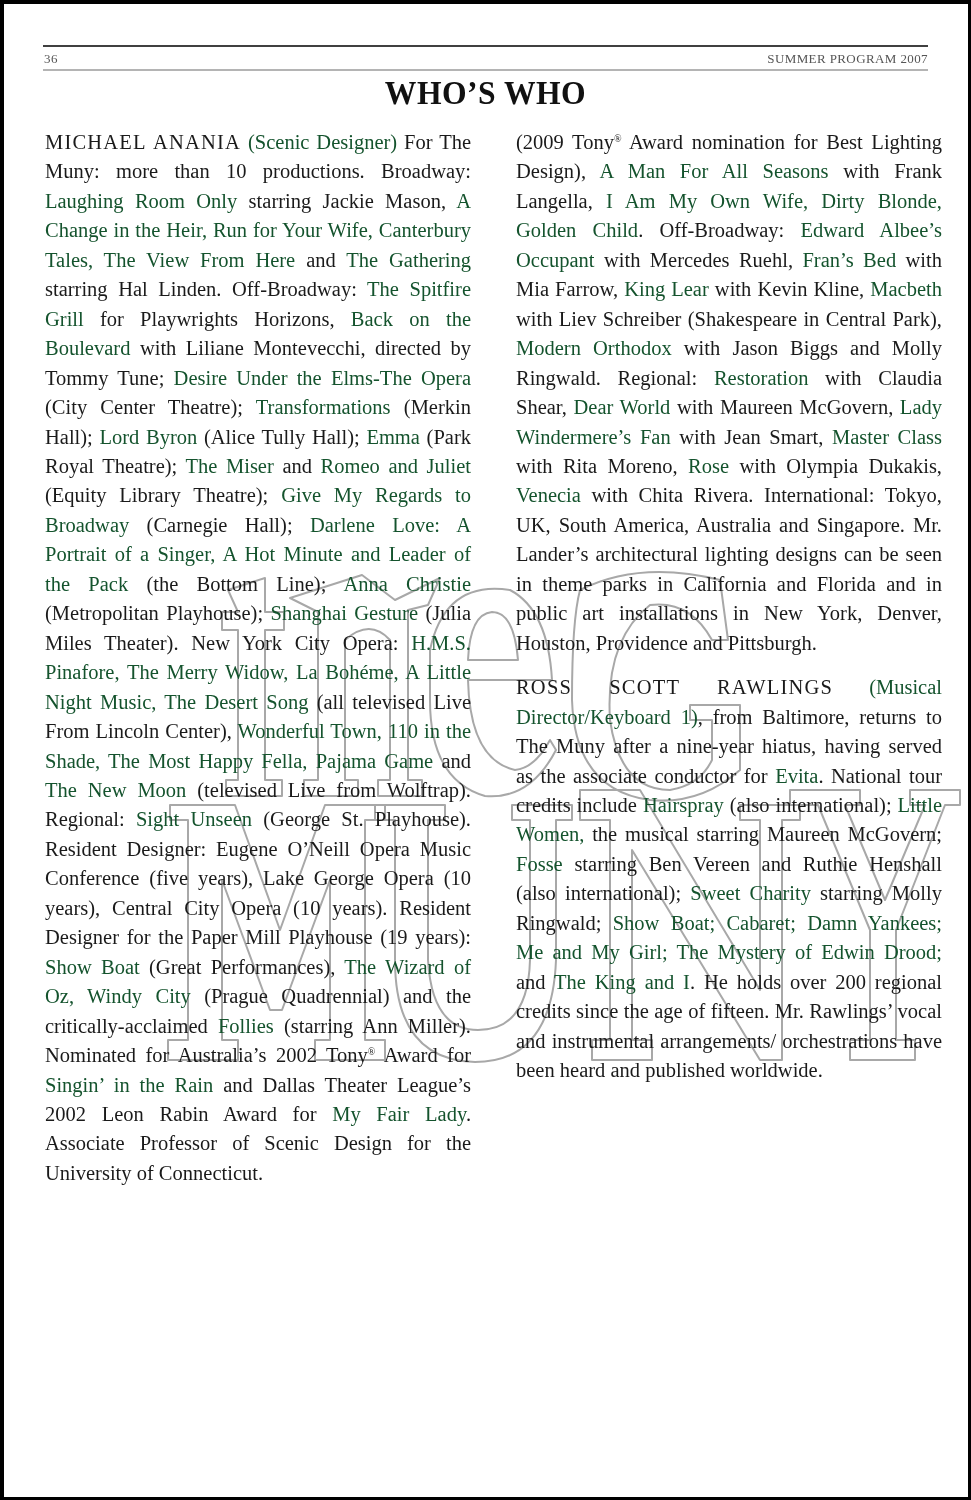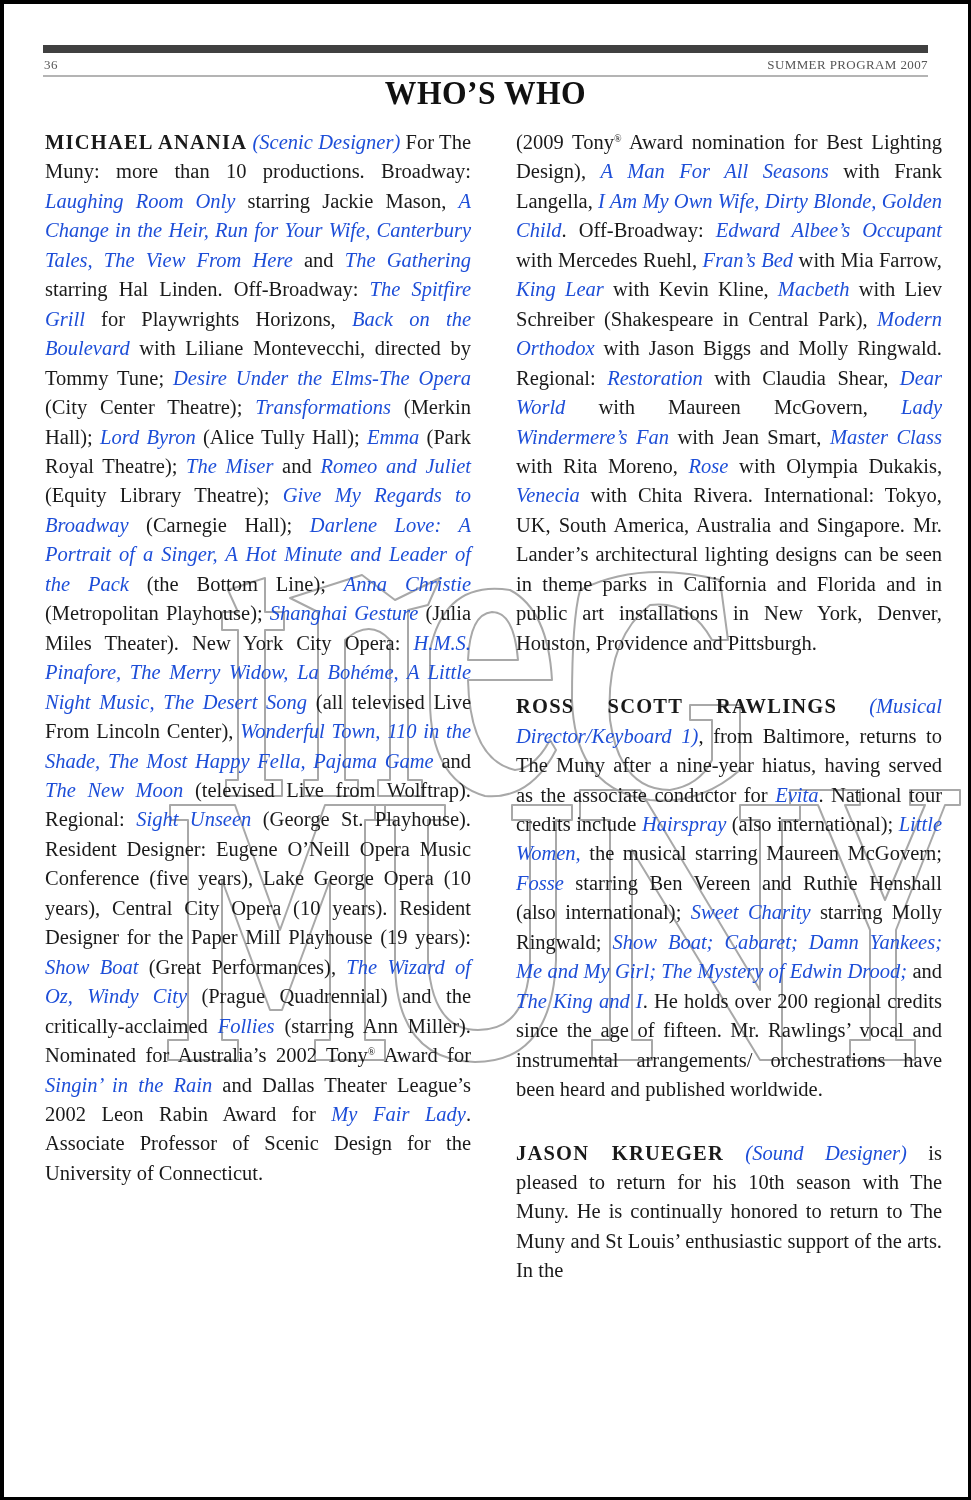--- a/index.html
+++ b/index.html
@@ -4,21 +4,21 @@
 <style>
   html, body { margin: 0; padding: 0; background: #ffffff; }
   body { width: 971px; height: 1500px; position: relative; overflow: hidden; }
   .frame {
     position: absolute; left: 0; top: 0; width: 971px; height: 1500px;
     box-sizing: border-box; border-style: solid; border-color: #000;
     border-width: 4px 3px 3px 4px; background: #fff;
   }
   .running-head {
     position: absolute; left: 43px; top: 45px; width: 885px; height: 22px;
-    border-top: 8px solid #404040; border-bottom: 2px solid #b4b4b4;
+    border-top: 2px solid #404040; border-bottom: 2px solid #b4b4b4;
     font-family: "Liberation Serif", "DejaVu Serif", serif;
     font-size: 13px; color: #555; letter-spacing: 0.4px;
   }
   .running-head .page-num { position: absolute; left: 1px; top: 4px; }
   .running-head .pub-title { position: absolute; right: 0; top: 4px; }
   .section-title {
     position: absolute; left: 0; width: 971px; top: 74px; text-align: center;
     font-family: "Liberation Serif", "DejaVu Serif", serif; font-weight: bold;
     font-size: 34px; letter-spacing: 0.5px; color: #111;
     transform: scaleX(0.93);
@@ -26,24 +26,24 @@
   .watermark { position: absolute; left: 0; top: 0; width: 971px; height: 1500px; pointer-events: none; }
   .col {
     position: absolute; top: 128px; width: 426px;
     font-family: "Liberation Serif", "DejaVu Serif", serif;
     font-size: 20.5px; line-height: 29.45px; color: #1a1a1a;
     text-align: justify; hyphens: none;
   }
   .col.left { left: 45px; }
   .col.right { left: 516px; }
   .col p { margin: 0; }
-  .col p + p { margin-top: 34px; }
+  .col p + p { margin-top: 15px; }
   .col p.cont { text-indent: 0; }
-  .name { font-weight: bold; letter-spacing: 1.2px; }
-  .i { font-style: italic; color: #1d4ed8; }
+  .name { font-weight: normal; letter-spacing: 1.2px; }
+  .i { color: #14532d; }
   sup { font-size: 10px; line-height: 0; vertical-align: 7px; }
 </style>
 </head>
 <body>
 
 <div class="frame"></div>
 
 <svg class="watermark" viewBox="0 0 971 1500" xmlns="http://www.w3.org/2000/svg">
   <g fill="none" stroke="#a8a8a8" stroke-width="2" stroke-linejoin="round">
 
@@ -74,17 +74,13 @@
 </div>
 
 <div class="col right">
   <p class="cont">
     <span class="segs"><span>(2009 Tony</span><sup>®</sup><span> Award nomination for Best Lighting Design), </span><span class="i">A Man For All Seasons</span><span> with Frank Langella, </span><span class="i">I Am My Own Wife, Dirty Blonde, Golden Child</span><span>. Off-Broadway: </span><span class="i">Edward Albee’s Occupant</span><span> with Mercedes Ruehl, </span><span class="i">Fran’s Bed</span><span> with Mia Farrow, </span><span class="i">King Lear</span><span> with Kevin Kline, </span><span class="i">Macbeth</span><span> with Liev Schreiber (Shakespeare in Central Park), </span><span class="i">Modern Orthodox</span><span> with Jason Biggs and Molly Ringwald. Regional: </span><span class="i">Restoration</span><span> with Claudia Shear, </span><span class="i">Dear World</span><span> with Maureen McGovern, </span><span class="i">Lady Windermere’s Fan</span><span> with Jean Smart, </span><span class="i">Master Class</span><span> with Rita Moreno, </span><span class="i">Rose</span><span> with Olympia Dukakis, </span><span class="i">Venecia</span><span> with Chita Rivera. International: Tokyo, UK, South America, Australia and Singapore. Mr. Lander’s architectural lighting designs can be seen in theme parks in California and Florida and in public art installations in New York, Denver, Houston, Providence and Pittsburgh.</span></span>
   </p>
   <p>
     <span class="name">ROSS SCOTT RAWLINGS</span>
     <span class="i">(Musical Director/Keyboard 1)</span><span class="segs"><span>, from Baltimore, returns to The Muny after a nine-year hiatus, having served as the associate conductor for </span><span class="i">Evita</span><span>. National tour credits include </span><span class="i">Hairspray</span><span> (also international); </span><span class="i">Little Women,</span><span> the musical starring Maureen McGovern; </span><span class="i">Fosse</span><span> starring Ben Vereen and Ruthie Henshall (also international); </span><span class="i">Sweet Charity</span><span> starring Molly Ringwald; </span><span class="i">Show Boat; Cabaret; Damn Yankees; Me and My Girl; The Mystery of Edwin Drood;</span><span> and </span><span class="i">The King and I</span><span>. He holds over 200 regional credits since the age of fifteen. Mr. Rawlings’ vocal and instrumental arrangements/ orchestrations have been heard and published worldwide.</span></span>
   </p>
-  <p>
-    <span class="name">JASON KRUEGER</span>
-    <span class="i">(Sound Designer)</span><span class="segs"><span> is pleased to return for his 10th season with The Muny. He is continually honored to return to The Muny and St Louis’ enthusiastic support of the arts. In the</span></span>
-  </p>
 </div>
 
 </body></html>

